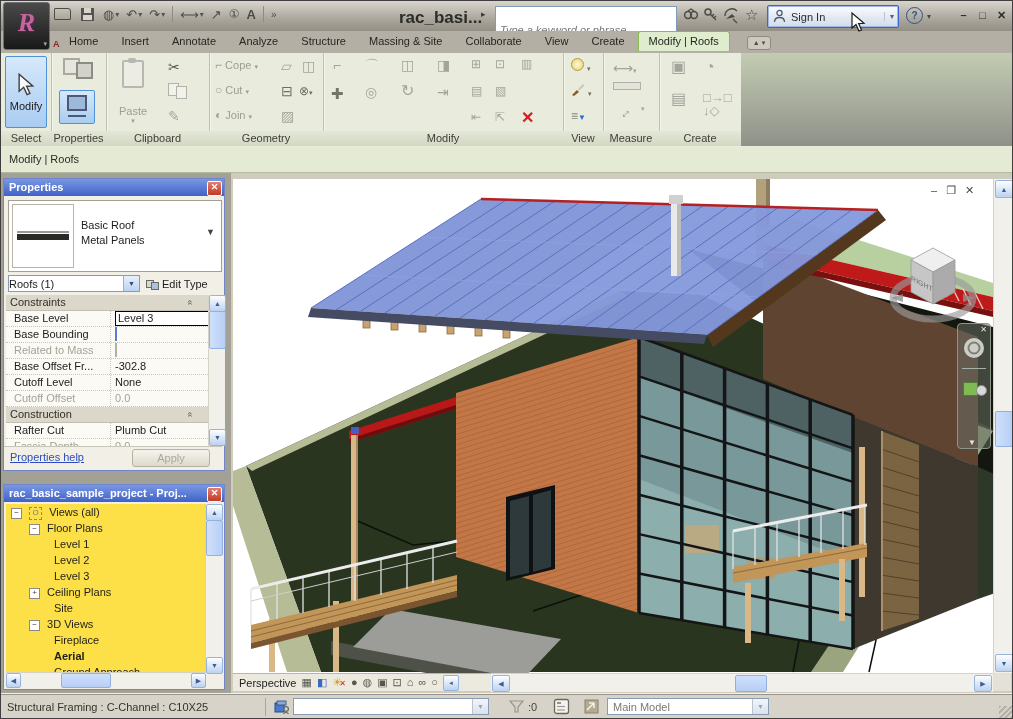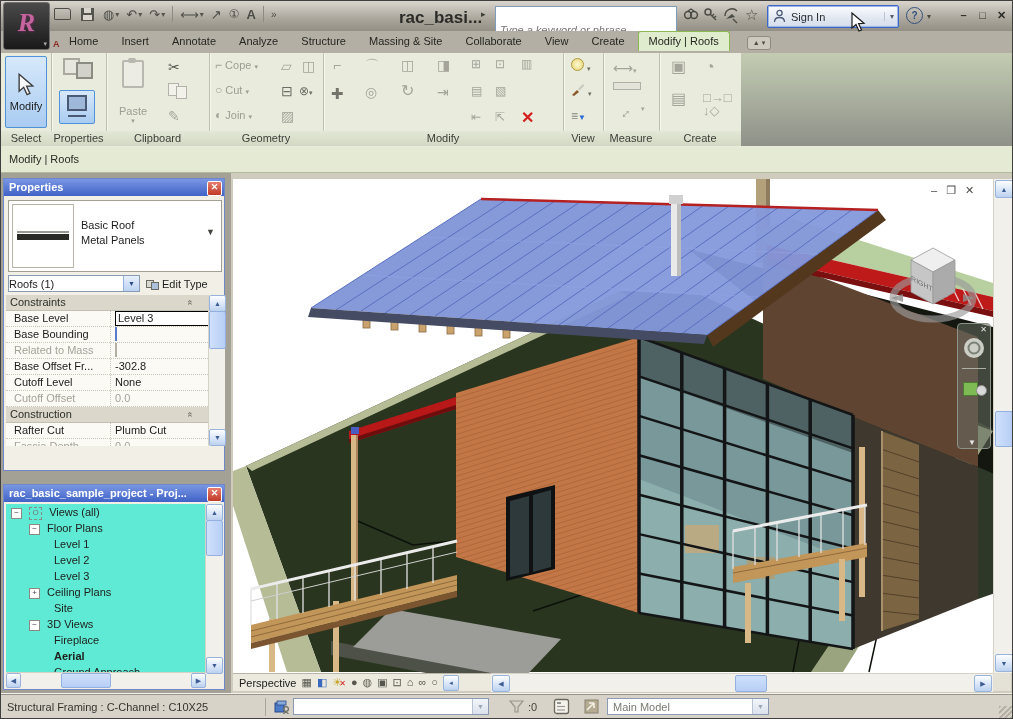--- a/index.html
+++ b/index.html
@@ -379,28 +379,33 @@
           <span class="pval">0.0</span>
         </div>
       </div>
 
       <div class="abs sbv" style="left:204px;top:116px;width:16px;height:151px;">
         <div class="sbtn" style="left:0;top:0;width:15px;height:15px;">▲</div>
         <div class="sthumb" style="left:0;top:16px;width:15px;height:36px;"></div>
         <div class="sbtn" style="left:0;bottom:0;width:15px;height:15px;">▼</div>
       </div>
 
+      <div class="abs" style="left:0;bottom:3px;width:218px;height:20px;border-top:1px solid #c9c5b8;">
+        <a class="plink abs" style="left:6px;top:4px;" href="#">Properties help</a>
+        <span class="abs" style="left:128px;top:2px;width:76px;height:16px;background:linear-gradient(#f6f4ec,#ded9cc);
+          border:1px solid #b6b2a6;border-radius:3px;text-align:center;line-height:16px;color:#aaa79c;">Apply</span>
+      </div>
     </div>
 
     <div class="palette" style="top:311px;height:206px;">
       <div class="ptitle">
         <span>rac_basic_sample_project - Proj...</span>
         <span class="pclose">✕</span>
       </div>
-      <div class="abs" style="left:2px;top:19px;width:204px;height:170px;background:#5eead4;overflow:hidden;">
+      <div class="abs" style="left:2px;top:19px;width:204px;height:170px;background:#fde047;overflow:hidden;">
         <div class="trow d0">
           <span class="exp">−</span>
           <span style="display:inline-block;width:11px;height:11px;border:1px dashed #8a8a84;vertical-align:middle;margin-right:4px;text-align:center;line-height:10px;font-size:8px;color:#777;">O</span>
           <span>Views (all)</span>
         </div>
         <div class="trow d1">
           <span class="exp">−</span>
           <span>Floor Plans</span>
         </div>
         <div class="trow d2"><span>Level 1</span></div>

